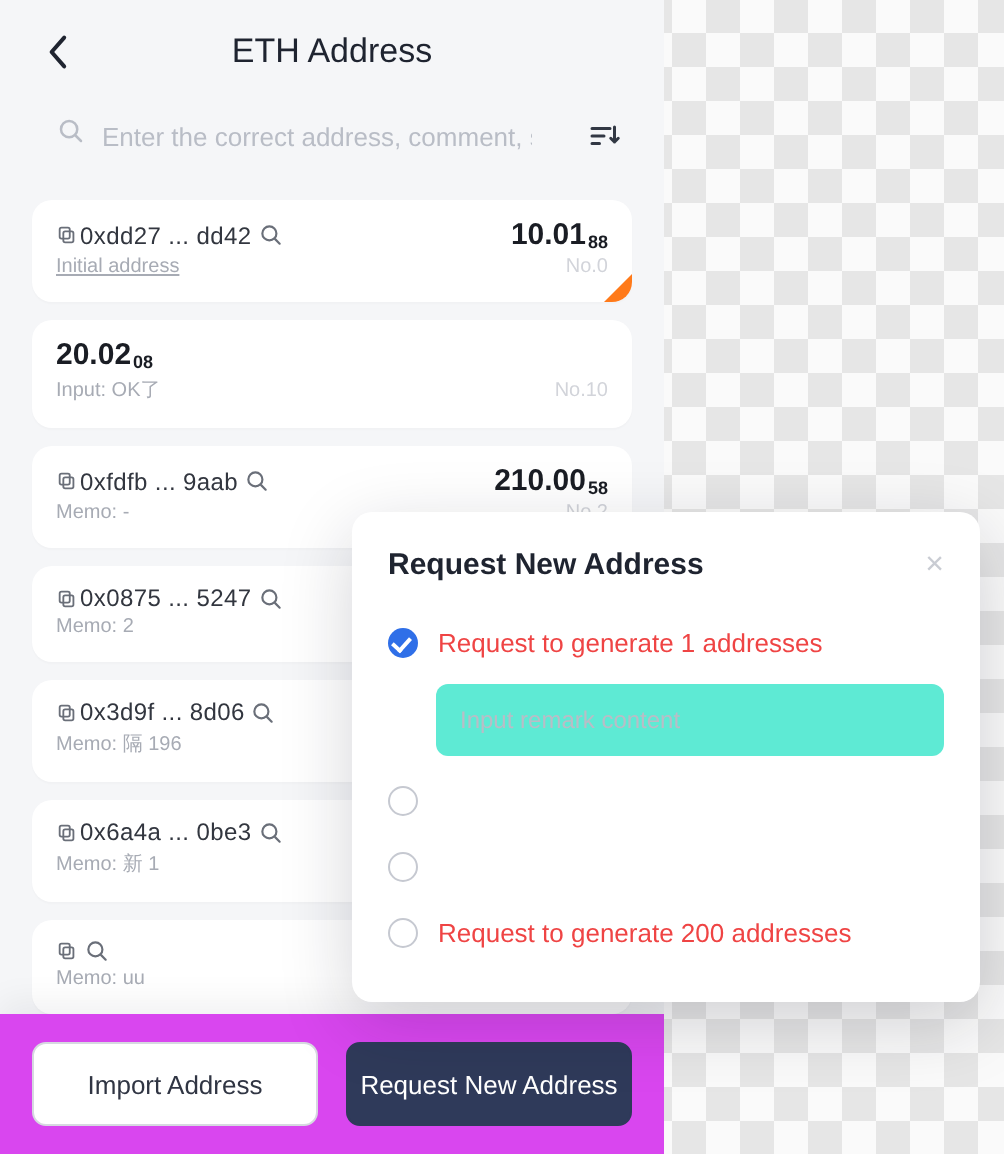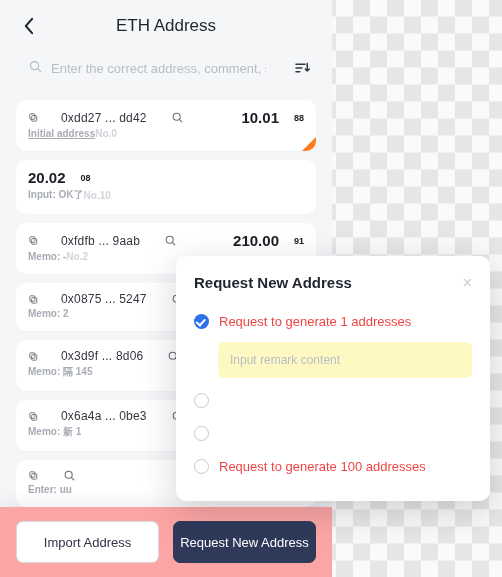--- a/index.html
+++ b/index.html
@@ -72,59 +72,58 @@
       border-radius: 10px;
       position: relative;
       overflow: hidden;
       padding: 9px 12px 12px;
       box-shadow: 0 1px 1px rgba(0,0,0,0.02);
     }
     .addr-top {
       display: flex; align-items: center; justify-content: space-between;
     }
     .addr-left {
-      display: flex; align-items: center; gap: 22px;
+      display: flex; align-items: center; gap: 1px;
       color: #3a3f4a;
       font-size: 12px;
     }
     .copy-ic, .qr-ic {
       color: #6a6f79; display: inline-flex;
     }
     .copy-ic svg { width: 11px; height: 11px; }
     .qr-ic svg { width: 13px; height: 13px; margin-left:2px;}
     .addr-text { font-size: 12px; color: #32363f; font-weight: 500; letter-spacing: .2px; }
 
     .balance {
       font-size: 15px; color: #1a1d24; font-weight: 700;
-      display: inline-flex; align-items: center;
-    }
-    .balance-sub { font-size: 9px; font-weight:600; color:#1a1d24; margin-left:15px;}
+      display: inline-flex; align-items: flex-end;
+    }
+    .balance-sub { font-size: 9px; font-weight:600; color:#1a1d24; margin-left:1px;}
     .sub-row {
-      display: flex; align-items: center; justify-content: flex-start;
+      display: flex; align-items: center; justify-content: space-between;
       margin-top: 2px;
-      font-weight: bold;
     }
     .memo {
       font-size: 10px; color: #a7abb4;
     }
     .memo.initial { text-decoration: underline; }
     .idx {
       font-size: 10px; color: #d2d4da;
     }
     .corner {
       position: absolute; right: -1px; bottom: -1px;
       width: 0; height: 0;
       border-left: 16px solid transparent;
       border-bottom: 16px solid #ff7a1a;
     }
 
     .footer {
       position: absolute; left: 0; right: 0; bottom: 0;
       height: 70px;
-      background: #fca5a5;
+      background: #d946ef;
       display: flex; align-items: center; justify-content: center;
       gap: 14px; padding: 0 16px;
       box-shadow: 0 -6px 16px rgba(20,24,40,.06);
     }
     .btn {
       flex: 1; height: 42px;
       border-radius: 7px;
       font-size: 13px; font-weight: 500;
       display: flex; align-items: center; justify-content: center;
       cursor: pointer;
@@ -171,21 +170,21 @@
       background: #2f6fe8;
       display:flex; align-items:center; justify-content:center;
     }
     .radio.checked::after{
       content:""; width:7px; height:4px;
       border-left:2px solid #fff; border-bottom:2px solid #fff;
       transform: rotate(-48deg) translateY(-1px);
     }
     .remark {
       margin: 4px 0 6px 24px;
-      background:#fef9c3;
+      background:#5eead4;
       border-radius: 6px;
       height: 36px;
       display:flex; align-items:center;
       padding: 0 12px;
     }
     .remark input {
       border:0; background:transparent; outline:none;
       font-size: 12px; color:#4b505c;
       width:100%;
     }
@@ -267,21 +266,21 @@
               </svg>
             </span>
             <span class="addr-text">0xfdfb ... 9aab</span>
             <span class="qr-ic">
               <svg viewBox="0 0 24 24" fill="none">
                 <circle cx="10.5" cy="10.5" r="6.5" stroke="currentColor" stroke-width="2"></circle>
                 <path d="M20 20l-4.2-4.2" stroke="currentColor" stroke-width="2" stroke-linecap="round"></path>
               </svg>
             </span>
           </div>
-          <span class="balance">210.00<span class="balance-sub">91</span></span>
+          <span class="balance">210.00<span class="balance-sub">58</span></span>
         </div>
         <div class="sub-row">
           <span class="memo">Memo: -</span>
           <span class="idx">No.2</span>
         </div>
       </div>
       <div class="addr-row">
         <div class="addr-top">
           <div class="addr-left">
             <span class="copy-ic">
@@ -315,21 +314,21 @@
             <span class="addr-text">0x3d9f ... 8d06</span>
             <span class="qr-ic">
               <svg viewBox="0 0 24 24" fill="none">
                 <circle cx="10.5" cy="10.5" r="6.5" stroke="currentColor" stroke-width="2"></circle>
                 <path d="M20 20l-4.2-4.2" stroke="currentColor" stroke-width="2" stroke-linecap="round"></path>
               </svg>
             </span>
           </div>
         </div>
         <div class="sub-row">
-          <span class="memo">Memo: 隔 145</span>
+          <span class="memo">Memo: 隔 196</span>
         </div>
       </div>
       <div class="addr-row">
         <div class="addr-top">
           <div class="addr-left">
             <span class="copy-ic">
               <svg viewBox="0 0 24 24" fill="none">
                 <rect x="8" y="8" width="11" height="12" rx="2" stroke="currentColor" stroke-width="2"></rect>
                 <rect x="4" y="4" width="11" height="12" rx="2" stroke="currentColor" stroke-width="2"></rect>
               </svg>
@@ -358,21 +357,21 @@
             </span>
             <span class="qr-ic">
               <svg viewBox="0 0 24 24" fill="none">
                 <circle cx="10.5" cy="10.5" r="6.5" stroke="currentColor" stroke-width="2"></circle>
                 <path d="M20 20l-4.2-4.2" stroke="currentColor" stroke-width="2" stroke-linecap="round"></path>
               </svg>
             </span>
           </div>
         </div>
         <div class="sub-row">
-          <span class="memo">Enter: uu</span>
+          <span class="memo">Memo: uu</span>
         </div>
       </div>
       <div class="addr-row">
         <div class="addr-top">
           <div class="addr-left">
             <span class="copy-ic">
               <svg viewBox="0 0 24 24" fill="none">
                 <rect x="8" y="8" width="11" height="12" rx="2" stroke="currentColor" stroke-width="2"></rect>
                 <rect x="4" y="4" width="11" height="12" rx="2" stroke="currentColor" stroke-width="2"></rect>
               </svg>
@@ -412,16 +411,16 @@
         <input placeholder="Input remark content" style="">
       </div>
       <div class="opt">
         <span class="radio"></span>
       </div>
       <div class="opt">
         <span class="radio"></span>
       </div>
       <div class="opt">
         <span class="radio"></span>
-        <span>Request to generate 100 addresses</span>
+        <span>Request to generate 200 addresses</span>
       </div>
     </div>
 </div>
 
 </body></html>

